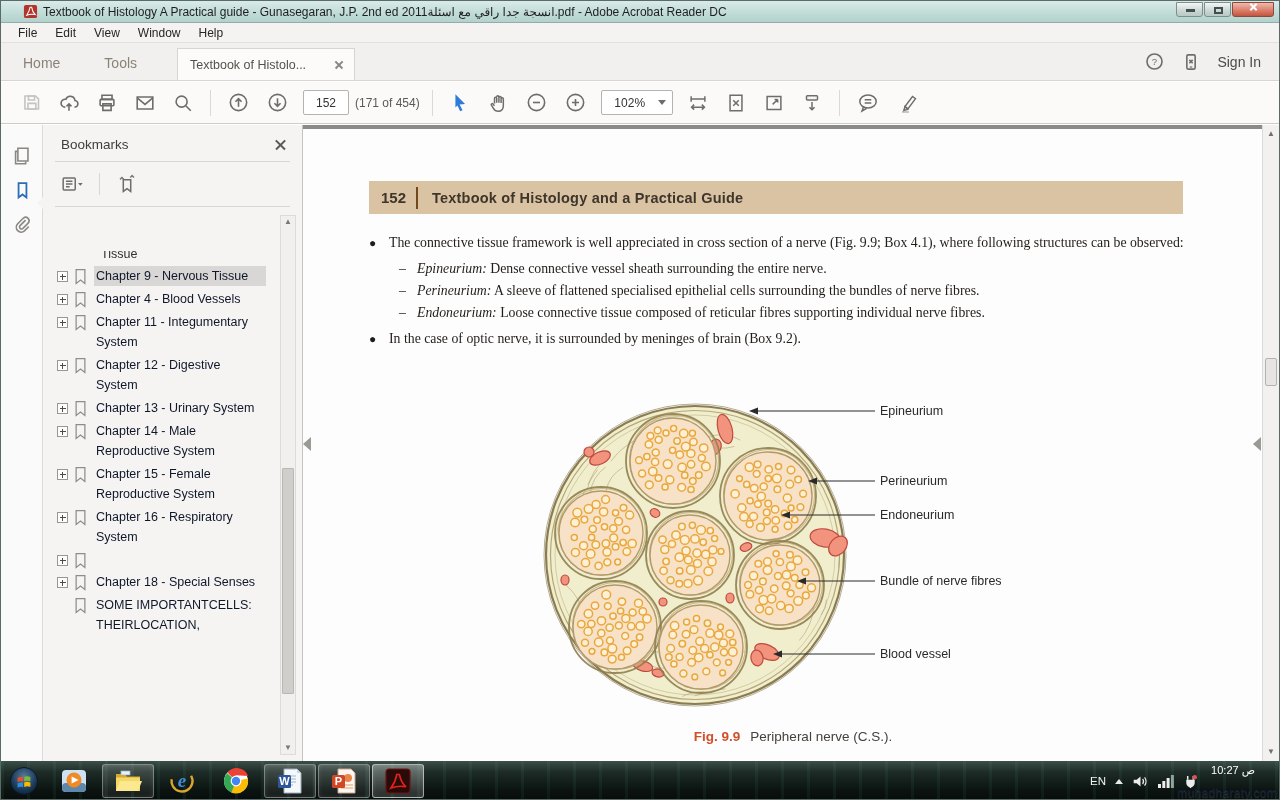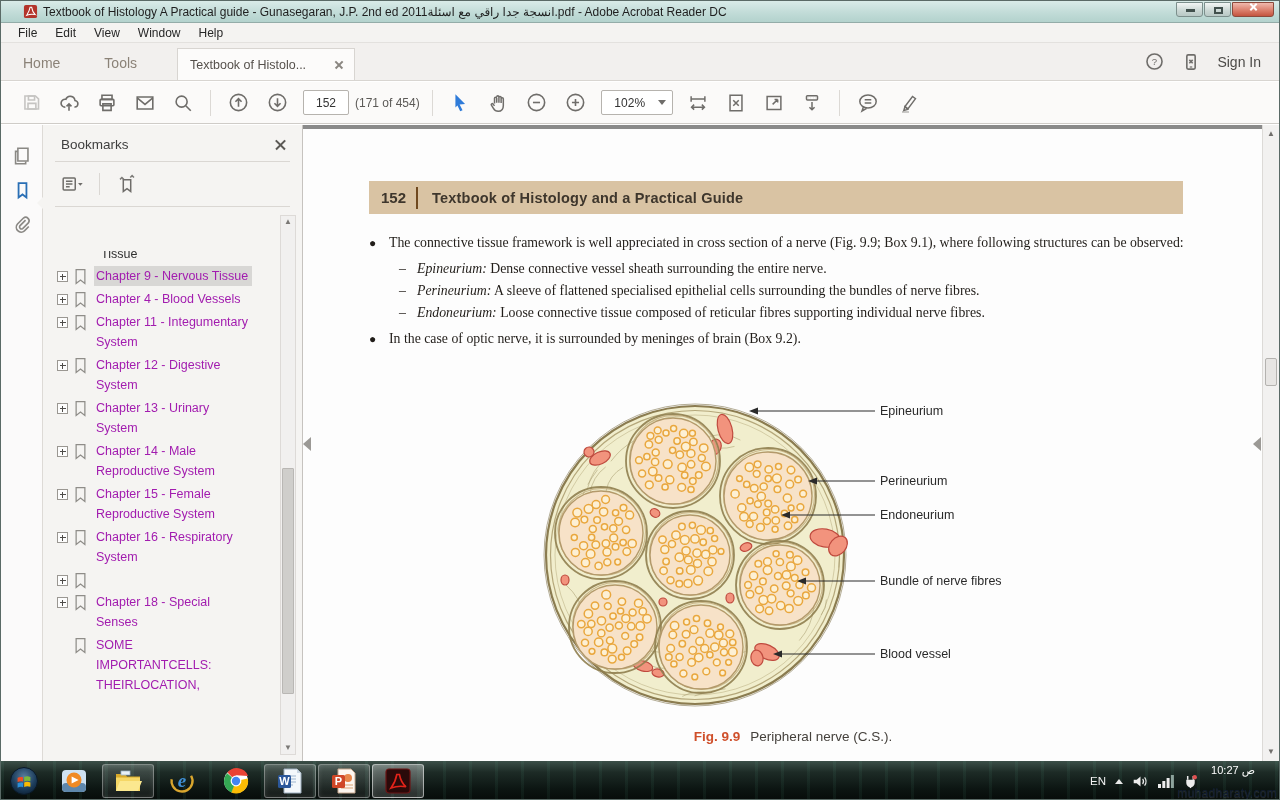--- a/index.html
+++ b/index.html
@@ -81,21 +81,21 @@
   #bm-list{position:absolute;left:0;top:88px;bottom:0;right:24px;overflow:hidden;padding:2px 0 0 14px;margin-top:36px;}
   .bm-clip{height:12px;overflow:hidden;position:relative;margin-left:44px;}
   .bm-clip span{position:absolute;top:-7px;font-size:12.5px;color:#303030;line-height:20px;}
   .bm-item{display:flex;align-items:flex-start;margin:3px 0;}
   .bm-plus{width:11px;height:11px;border:1px solid #9a9792;background:#fdfdfd;position:relative;
     margin:5px 5px 0 0;flex:0 0 auto;cursor:pointer;}
   .bm-plus::before{content:"";position:absolute;left:1.5px;top:4px;width:6px;height:1.4px;background:#4e4c49;}
   .bm-plus::after{content:"";position:absolute;left:3.8px;top:1.7px;width:1.4px;height:6px;background:#4e4c49;}
   .bm-plus.hidden{visibility:hidden;}
   .bm-ico{flex:0 0 auto;margin:2px 6px 0 0;}
-  .bm-label{font-size:12.5px;line-height:20px;color:#a21caf;width:158px;cursor:pointer;padding:0 2px;}
+  .bm-label{font-size:12.5px;line-height:20px;color:#0f172a;width:172px;cursor:pointer;padding:0 2px;}
   .bm-label.sel{background:#d8d7d5;}
 
   .pscroll{position:absolute;right:6px;top:90px;bottom:6px;width:16px;background:#f1f0ef;
     border:1px solid #ddдad7;border:1px solid #dddad7;}
   .pscroll .arr{position:absolute;left:0;width:100%;height:12px;color:#7a7875;font-size:8px;text-align:center;line-height:12px;}
   .pscroll .arr.up{top:0;} .pscroll .arr.dn{bottom:0;}
   .pscroll .thumb{position:absolute;left:1px;right:1px;top:252px;height:226px;background:#cfcecb;border:1px solid #b9b7b4;border-radius:1px;}
 
   
   #docarea{flex:1;position:relative;background:#8a8a8a;overflow:hidden;}
@@ -480,21 +480,21 @@
       <div id="pagepaper">
         <div class="pg-head">
           <span class="pg-num">152</span>
           <span class="pg-bar"></span>
           <span class="pg-title">Textbook of Histology and a Practical Guide</span>
         </div>
 
         <div class="bullets">
           <div class="b-item">
             <span class="mk">●</span>
-            <p>The connective tissue framework is well appreciated in cross section of a nerve (Fig. 9.9; Box 9.1), where following structures can be observed:</p>
+            <p>The connective tissue framework is well appreciated in cross section of a nerve (Fig. 9.9; Box 4.1), where following structures can be observed:</p>
           </div>
           <div class="subs">
             <div class="sub">
                 <span class="dash">–</span>
                 <span><i>Epineurium:</i> <span>Dense connective vessel sheath surrounding the entire nerve.</span></span>
               </div>
             <div class="sub">
                 <span class="dash">–</span>
                 <span><i>Perineurium:</i> <span>A sleeve of flattened specialised epithelial cells surrounding the bundles of nerve fibres.</span></span>
               </div>

